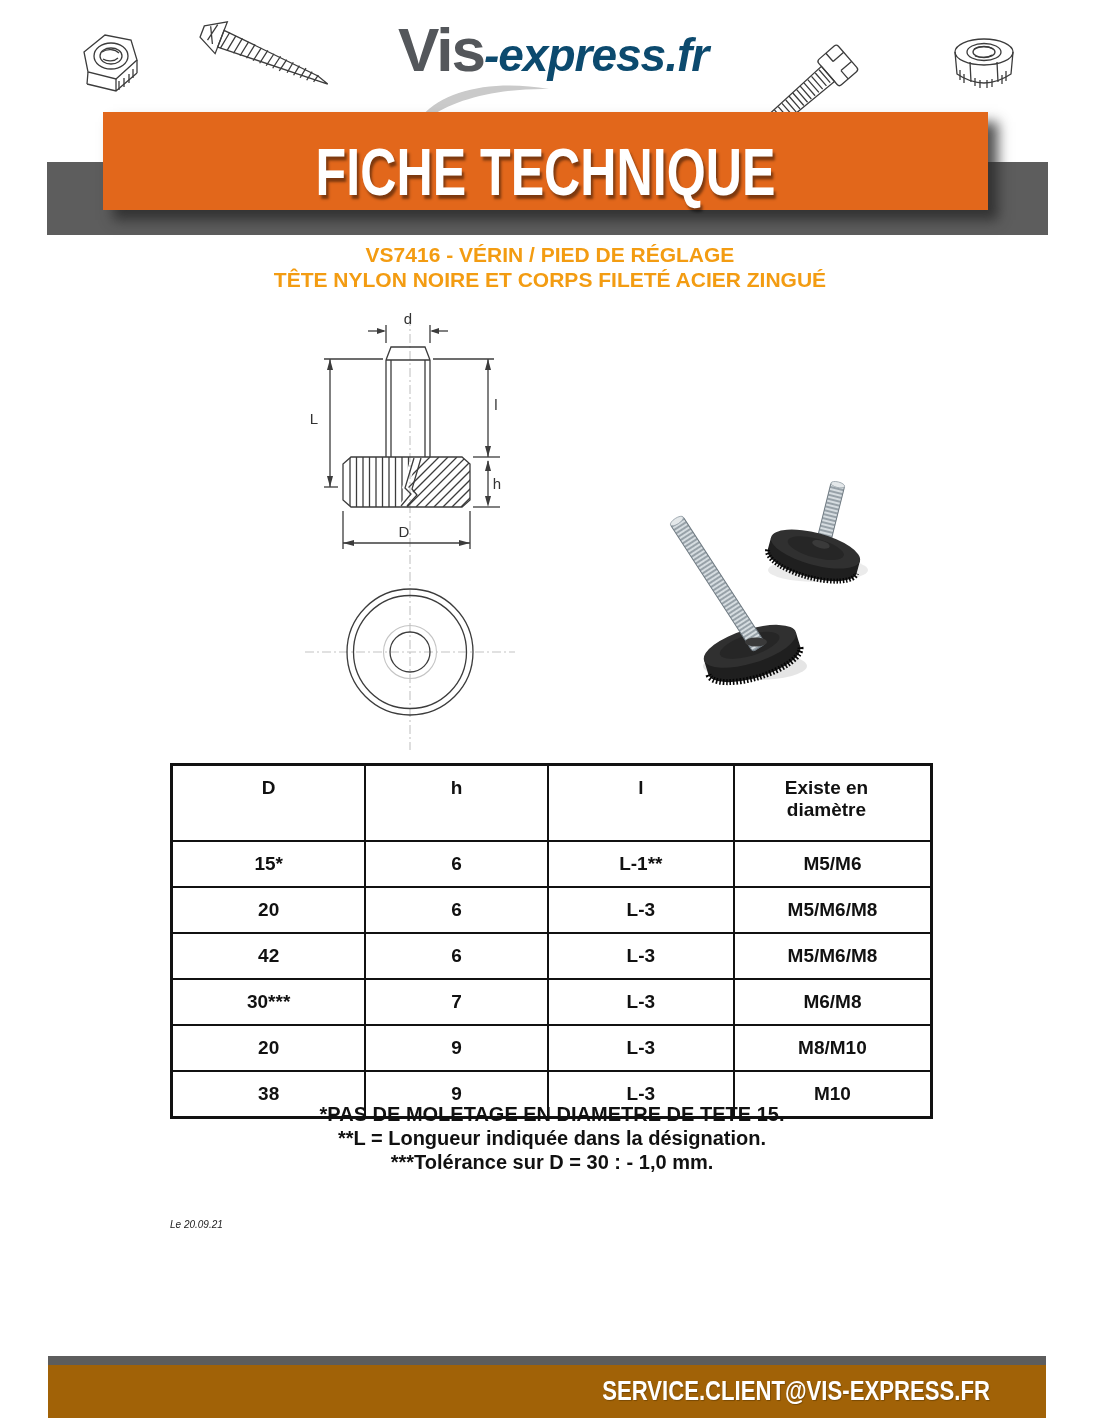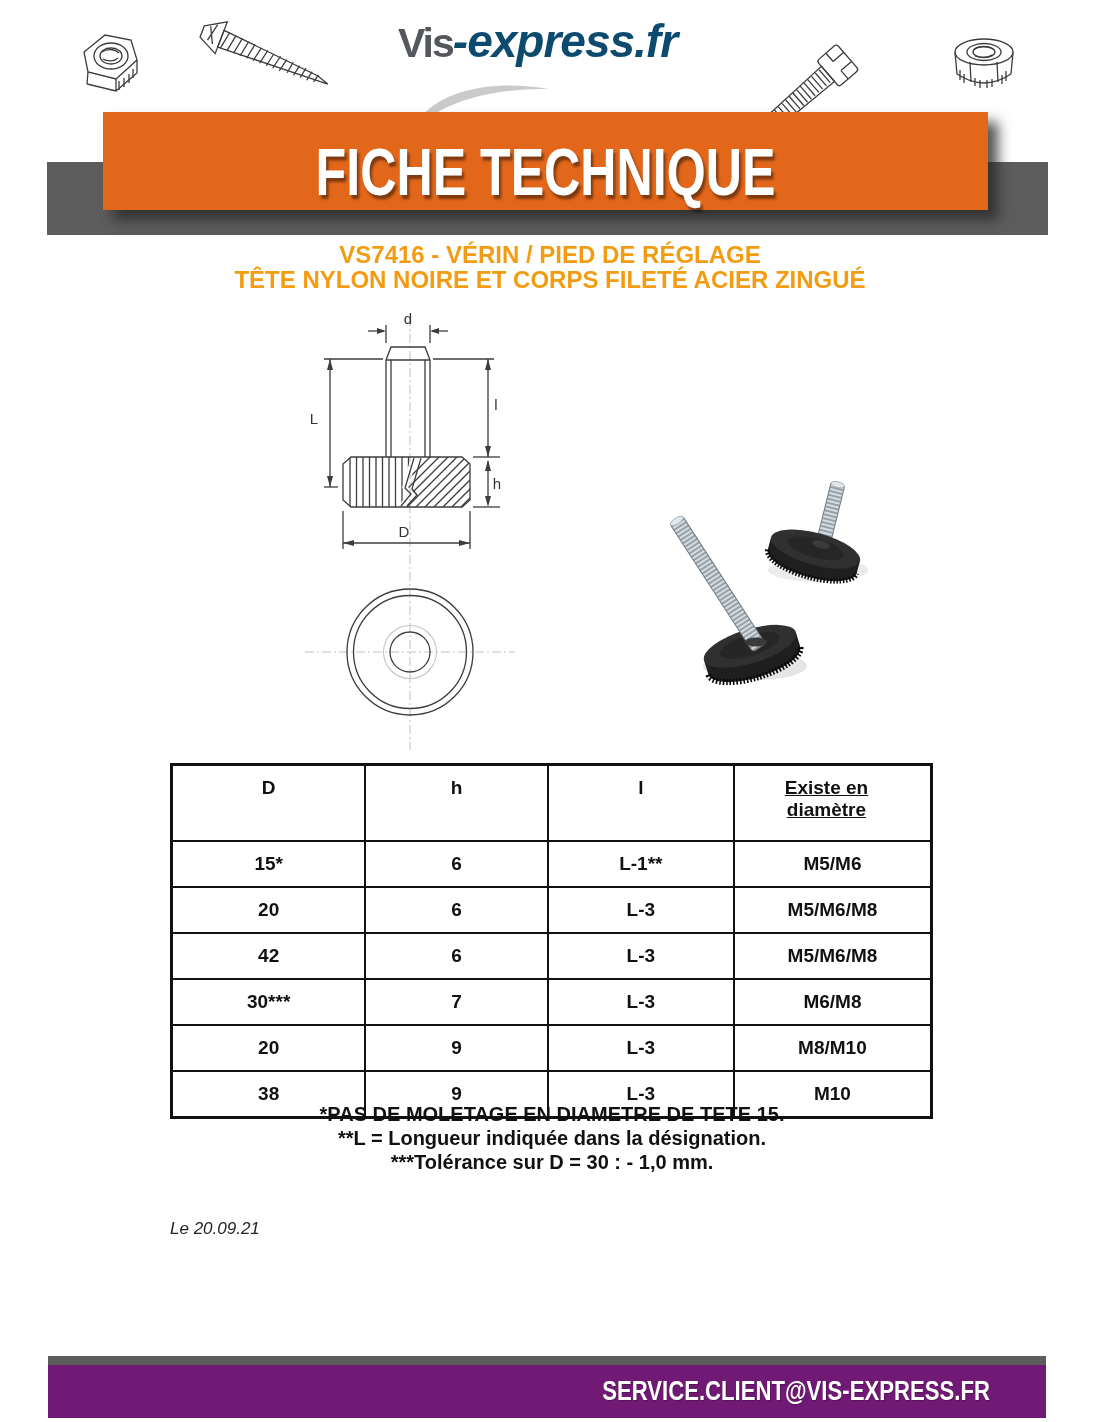--- a/index.html
+++ b/index.html
@@ -2,58 +2,58 @@
 <html><head>
 <meta charset="utf-8">
 <style>
   html,body{margin:0;padding:0;background:#fff;}
   #page{position:relative;width:1100px;height:1422px;background:#ffffff;overflow:hidden;
         font-family:"Liberation Sans",sans-serif;}
 
   
   .hdr-icon{position:absolute;}
   .logo{position:absolute;left:398px;top:14px;white-space:nowrap;}
-  .logo .vis{font-size:41px;font-weight:bold;color:#54575b;letter-spacing:-2px;}
+  .logo .vis{font-size:62px;font-weight:bold;color:#54575b;letter-spacing:-2px;}
   .logo .express{font-size:46px;font-weight:bold;font-style:italic;color:#0c4a6e;letter-spacing:-1px;}
   .swoosh{position:absolute;left:416px;top:80px;}
 
   .gray-band{position:absolute;left:47px;top:162px;width:1001px;height:73px;background:#5d5d5d;}
   .banner{position:absolute;left:103px;top:112px;width:885px;height:98px;background:#e2671b;
           box-shadow:10px 10px 12px rgba(40,40,40,0.8);
           display:flex;align-items:flex-end;justify-content:center;}
   .banner-text{display:inline-block;transform:scaleX(0.76);transform-origin:center;
                font-size:66px;font-weight:bold;color:#ffffff;letter-spacing:0px;
                text-shadow:3px 4px 3px rgba(0,0,0,0.45);white-space:nowrap;}
 
   
   .prod-title{position:absolute;left:0;top:242px;width:1100px;text-align:center;
-              color:#f39c12;font-weight:bold;font-size:24px;line-height:25px;letter-spacing:0;}
+              color:#f39c12;font-weight:bold;font-size:21px;line-height:25px;letter-spacing:0;}
 
   
   .techdraw{position:absolute;left:280px;top:303px;}
   .photo{position:absolute;left:635px;top:470px;}
 
   
   table.spec{position:absolute;left:170px;top:763px;width:763px;border-collapse:collapse;
              border:3px solid #111;}
   table.spec th,table.spec td{border:2px solid #111;text-align:center;
              font-weight:bold;font-size:19px;color:#111;font-family:"Liberation Sans",sans-serif;}
   table.spec th{height:62px;vertical-align:top;padding-top:11px;}
   table.spec td{height:42px;vertical-align:middle;}
   .c1{width:25.5%;} .c2{width:24%;} .c3{width:24.5%;} .c4{width:26%;}
-  table.spec th.c4{padding-left:16px;padding-right:28px;text-decoration:underline;}
+  table.spec th.c4{padding-left:16px;padding-right:28px;}
 
   
   .notes{position:absolute;left:0;top:1102px;width:1104px;text-align:center;
          font-weight:bold;font-size:20px;line-height:24px;color:#111;}
-  .date{position:absolute;left:170px;top:1219px;font-size:17px;font-style:italic;color:#222;}
+  .date{position:absolute;left:170px;top:1219px;font-size:10px;font-style:italic;color:#222;}
 
   
   .footer-gray{position:absolute;left:48px;top:1356px;width:998px;height:9px;background:#5d5d5d;}
-  .footer-orange{position:absolute;left:48px;top:1365px;width:998px;height:53px;background:#701a75;
+  .footer-orange{position:absolute;left:48px;top:1365px;width:998px;height:53px;background:#a16207;
                  display:flex;align-items:center;justify-content:flex-end;padding-right:56px;box-sizing:border-box;}
   .footer-email{display:inline-block;transform:scaleX(0.82);transform-origin:right center;
                 font-size:27px;font-weight:bold;color:#ffffff;white-space:nowrap;
                 text-shadow:1px 1px 1px rgba(0,0,0,0.25);}
 
   svg{display:block;}
   .dk{stroke:#3c3c3c;stroke-width:1.3;fill:none;}
   .lt{stroke:#c4c4c4;stroke-width:1.1;fill:none;}
   .arr{fill:#3c3c3c;stroke:none;}
   .dimlabel{font-family:"Liberation Sans",sans-serif;font-size:15px;fill:#333;}

